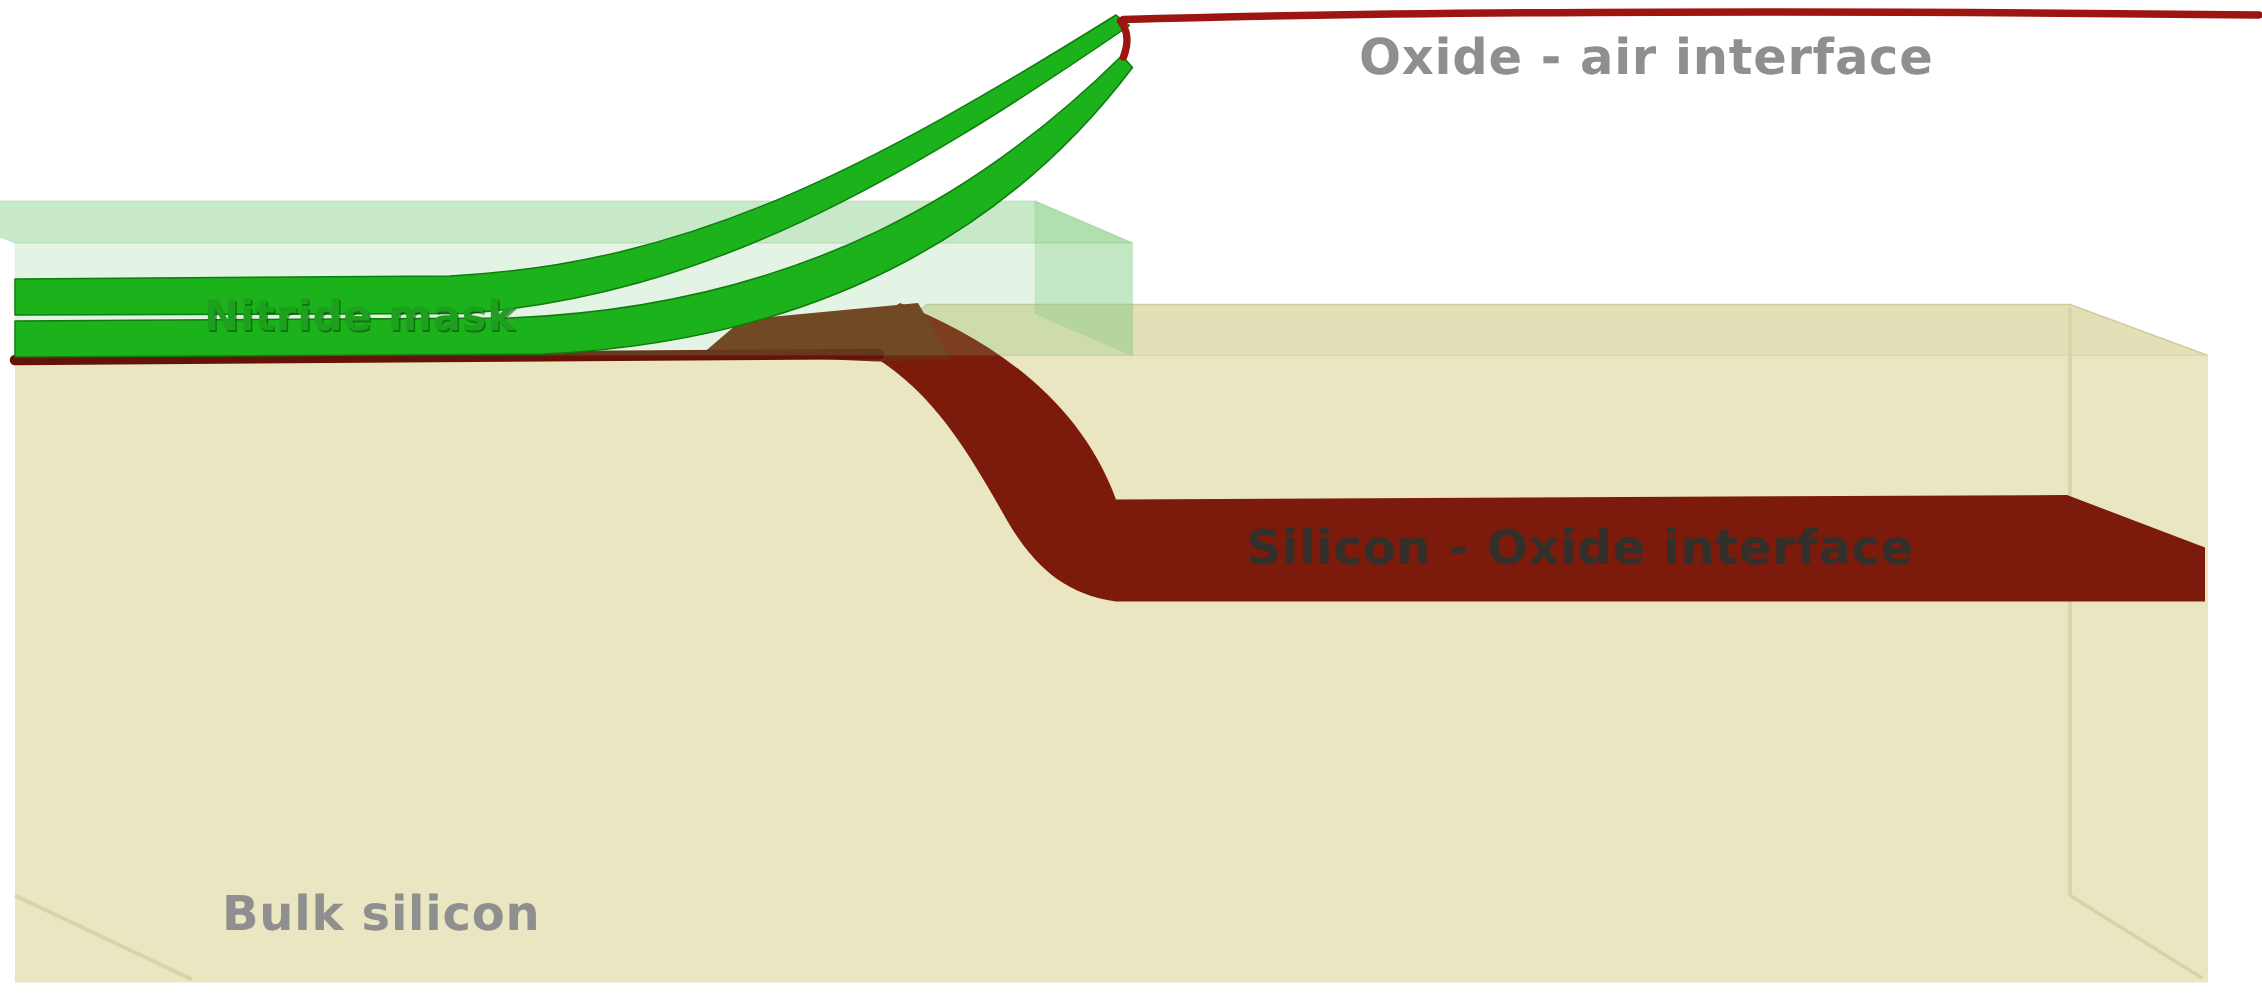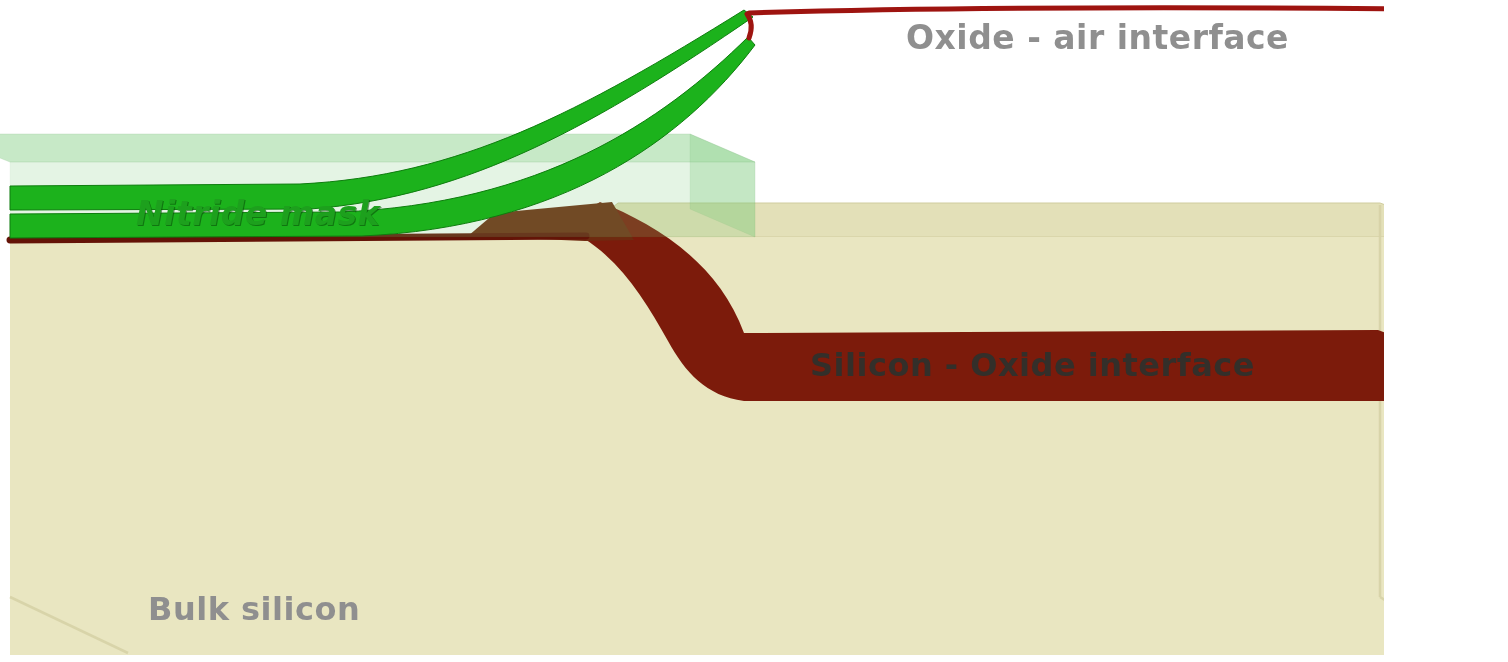--- a/index.html
+++ b/index.html
@@ -1,32 +1,32 @@
 <!DOCTYPE html>
 <html><head>
 <meta charset="utf-8">
 <style>
   html,body{margin:0;padding:0;background:#fff;}
   .stage{
     position:relative;
-    width:1384px;height:662px;
+    width:1508px;height:662px;
     background:#ffffff;
     overflow:hidden;
     font-family:"DejaVu Sans","Liberation Sans",sans-serif;
   }
   .stage svg{position:absolute;left:0;top:0;}
   .label{
     position:absolute;
     font-weight:bold;
     white-space:nowrap;
     letter-spacing:0.5px;
     user-select:none;
   }
   .label-oxide-air{left:906px;top:18px;font-size:33px;}
-  .label-nitride{left:136px;top:194px;font-size:33px;text-shadow:1px 1px 0 rgba(8,70,8,0.55);font-style:italic;}
+  .label-nitride{left:136px;top:194px;font-size:28px;text-shadow:1px 1px 0 rgba(8,70,8,0.55);}
   .label-si-ox{left:810px;top:346px;font-size:32px;}
   .label-bulk{left:120px;top:590px;font-size:32px;}
 </style>
 </head>
 <body>
 
 <div class="stage" style="background: rgb(255, 255, 255);">
 
   <svg width="1508" height="662" viewBox="0 0 1508 662">
 
@@ -64,16 +64,16 @@
              L10,238 Z" stroke="#0e7d0e" stroke-width="1" stroke-linejoin="round" fill="#1cb21c"></path>
 
     <path d="M747,14 C753,22 752,30 749,38" fill="none" stroke-width="5" stroke-linecap="round" stroke="#9e1410"></path>
     <path d="M749,13 C950,7 1250,7 1506,10" fill="none" stroke-width="5" stroke-linecap="round" stroke="#9e1410"></path>
   </svg>
 
   <div class="label label-oxide-air" style="color: rgb(143, 143, 143);">Oxide - air interface</div>
 
   <div class="label label-nitride" style="color: rgb(29, 160, 29);">Nitride mask</div>
 
-  <div class="label label-si-ox" style="color: rgb(51, 47, 42);">Silicon - Oxide interface</div>
+  <div class="label label-si-ox" style="color: rgb(51, 47, 42); margin-left: 21px;">Silicon - Oxide interface</div>
 
   <div class="label label-bulk" style="color: rgb(143, 143, 143); margin-left: 28px;">Bulk silicon</div>
 </div>
 
 </body></html>

